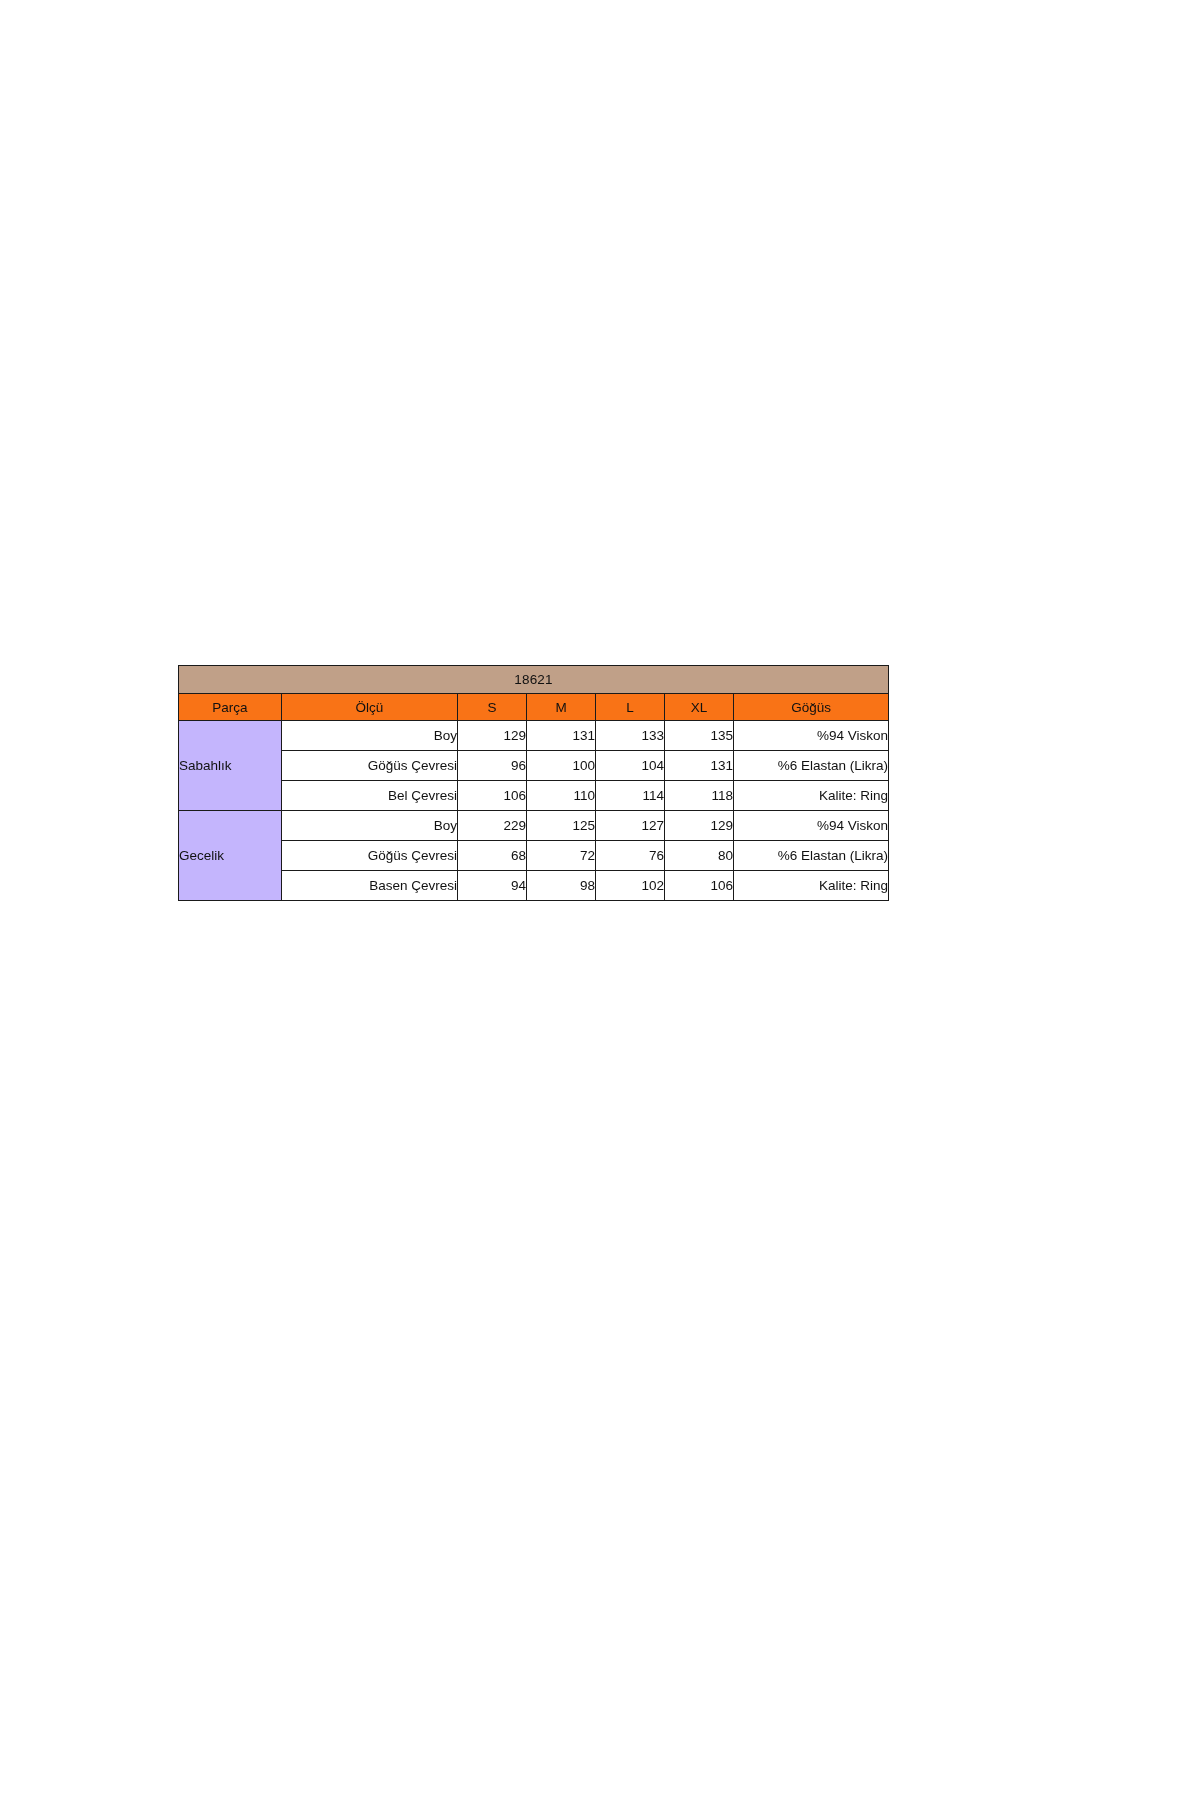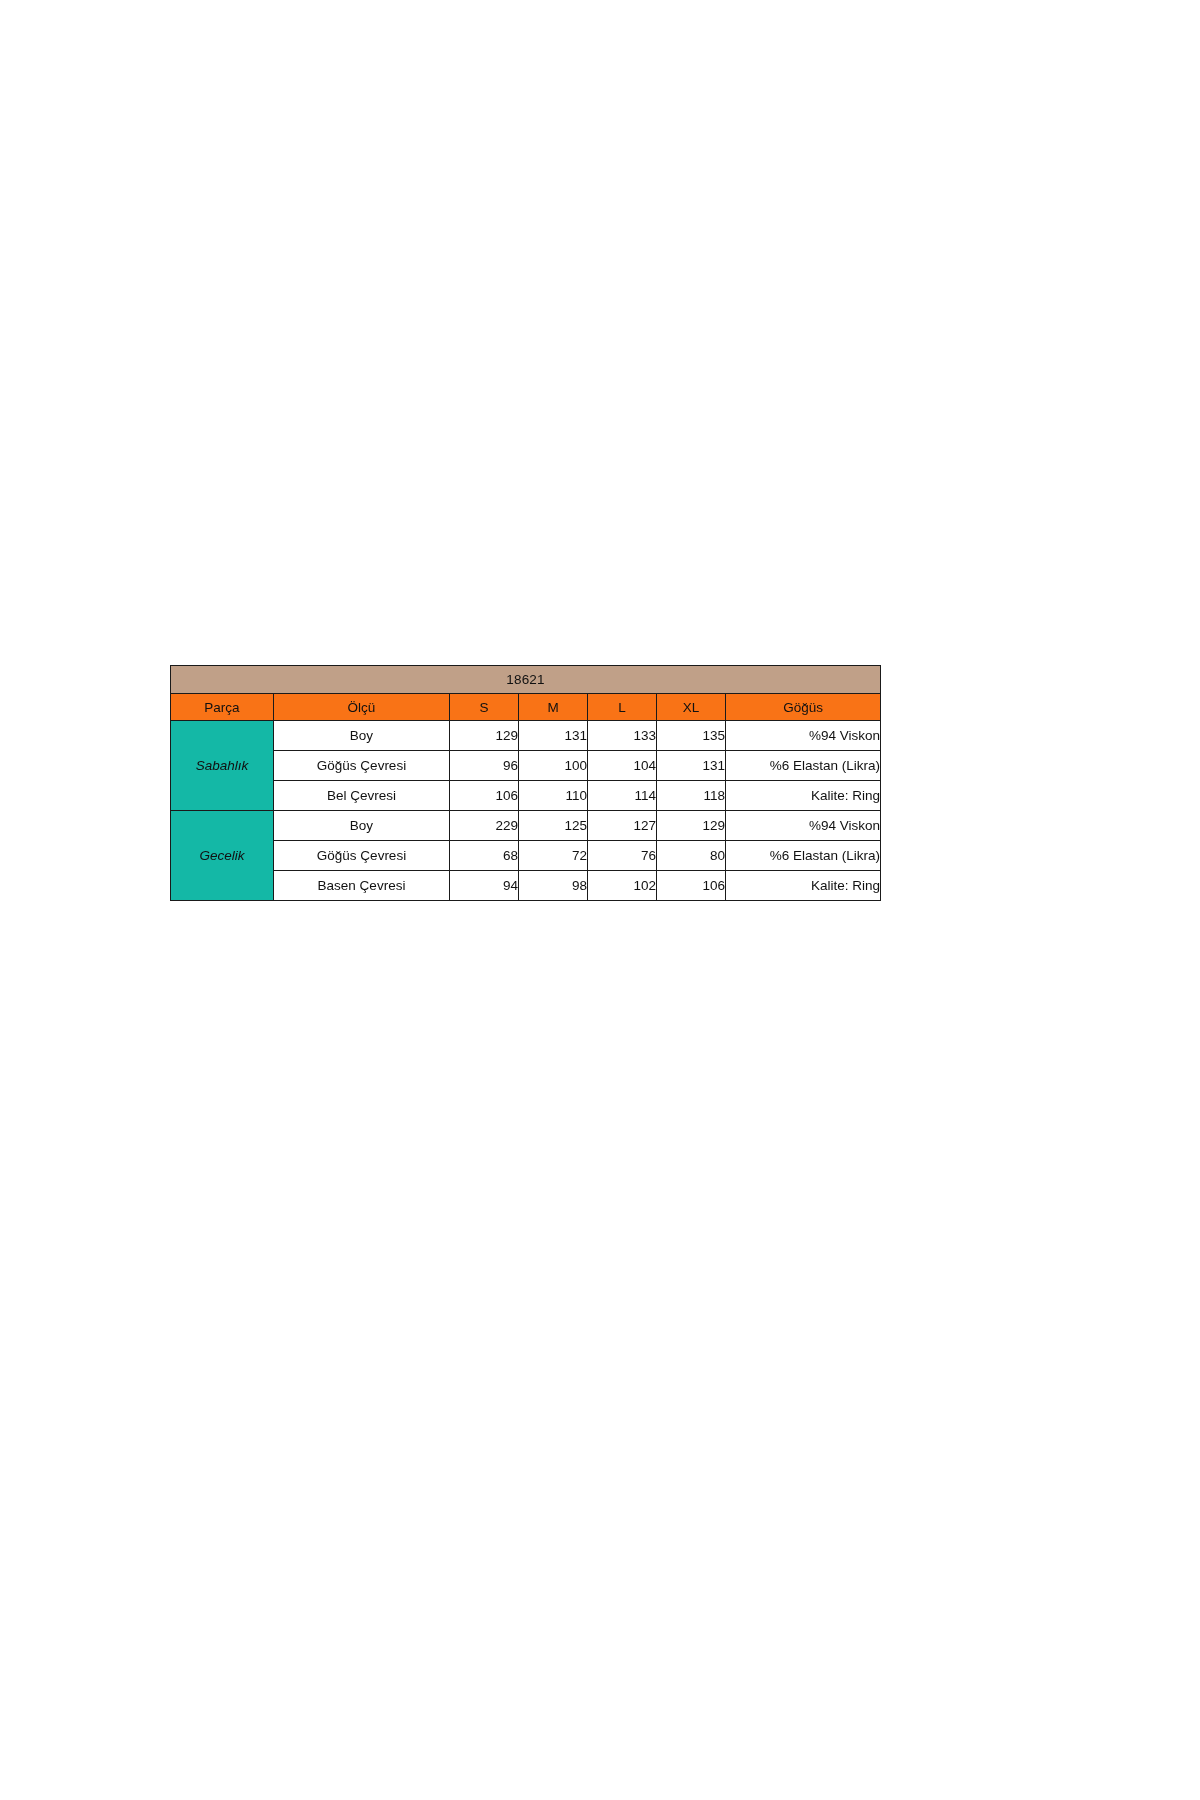--- a/index.html
+++ b/index.html
@@ -8,21 +8,21 @@
     background: #ffffff;
   }
   body {
     width: 1200px;
     height: 1800px;
     position: relative;
     font-family: "Liberation Sans", sans-serif;
   }
   .sheet {
     position: absolute;
-    left: 170px;
+    left: 178px;
     top: 665px;
     width: 710px;
   }
   table.size-table {
     border-collapse: collapse;
     table-layout: fixed;
     width: 710px;
     background: #ffffff;
   }
   table.size-table td, table.size-table th {
@@ -41,29 +41,28 @@
     letter-spacing: 0.2px;
   }
   .hdr {
     background: #f97316;
     text-align: center;
     font-weight: bold;
     font-size: 14px;
     height: 26px;
   }
   .group-cell {
-    background: #14b8a6;
-    text-align: center;
+    background: #c4b5fd;
+    text-align: left;
     font-weight: bold;
     font-size: 14px;
     vertical-align: middle;
-    font-style: italic;
   }
   .measure-cell {
-    text-align: center;
+    text-align: right;
     padding-left: 8px;
     height: 29px;
   }
   .num-cell {
     text-align: right;
     height: 29px;
   }
   .fabric-cell {
     text-align: right;
     padding-left: 6px;

